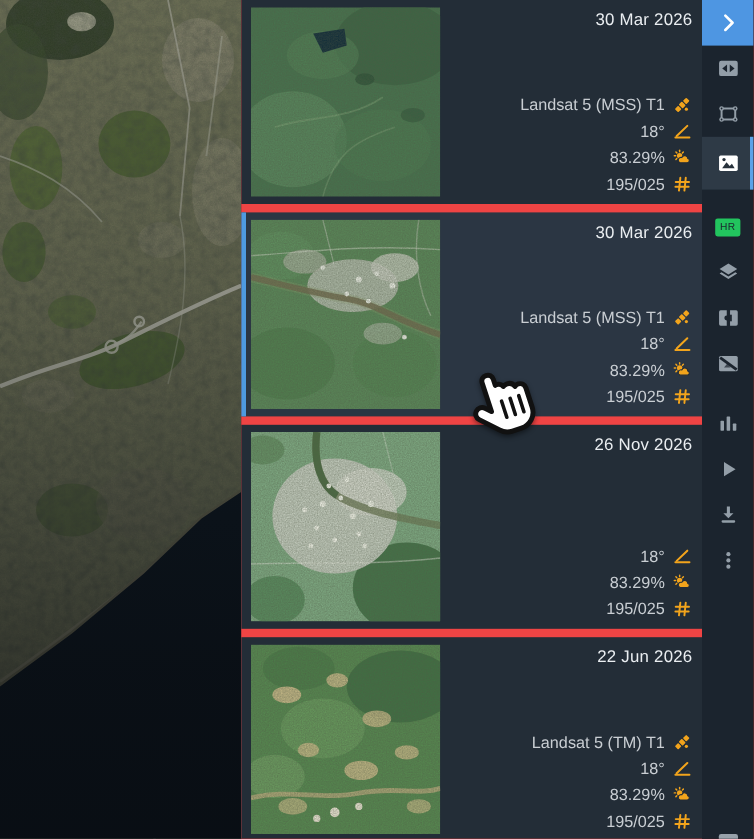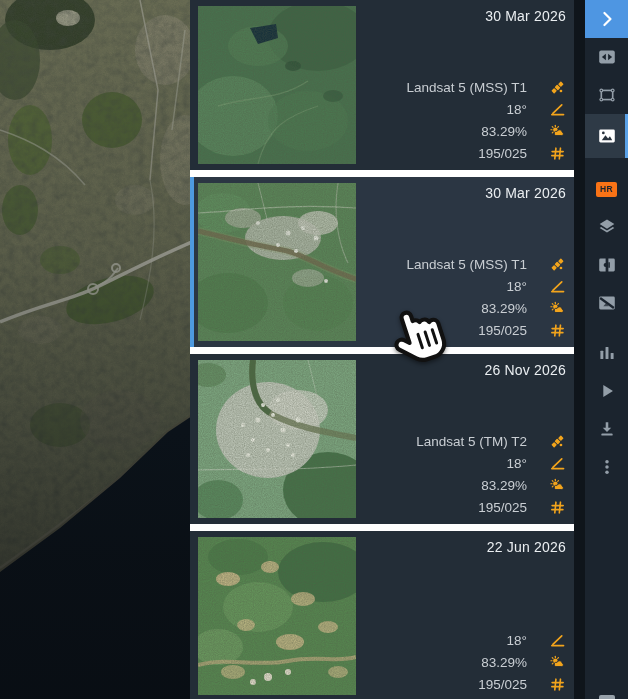--- a/index.html
+++ b/index.html
@@ -3,43 +3,43 @@
 <meta charset="utf-8">
 <style>
   html,body{margin:0;padding:0}
   body{
     position:relative;width:628px;height:699px;overflow:hidden;
     background:#0f151b;font-family:"Liberation Sans",sans-serif;
   }
   
   .map{position:absolute;left:0;top:0;width:201px;height:699px;overflow:hidden;cursor:grab}
   
-  .panel{position:absolute;left:190px;top:0;width:384px;height:699px;background:#ffffff;overflow:hidden}
+  .panel{position:absolute;left:201px;top:0;width:384px;height:699px;background:#ef4444;overflow:hidden}
   .scene{display:flex;height:170px;margin-bottom:7px;background:#232d37;padding:6px 8px;box-sizing:border-box}
   .scene.selected{background:#2b3643;border-left:4px solid #4e9ae0;padding-left:4px}
   .thumb{width:158px;height:158px;flex:none;overflow:hidden}
   .thumb svg{display:block}
   .info{flex:1;display:flex;flex-direction:column;align-items:flex-end;padding-top:2px;min-width:0}
   .date{font-size:14px;color:#eaeef1;letter-spacing:.2px;white-space:nowrap}
   .meta{margin-top:auto;display:flex;flex-direction:column}
-  .mrow{display:flex;align-items:center;justify-content:flex-end;gap:22px;height:22px;
+  .mrow{display:flex;align-items:center;justify-content:flex-end;gap:6px;height:22px;
         font-size:13.5px;color:#c9ced3;white-space:nowrap}
   .mrow svg{width:17px;height:17px;color:#f2a41c;flex:none}
   
   .toolbar{position:absolute;left:585px;top:0;width:43px;height:699px;background:#1b242e;
            display:flex;flex-direction:column;align-items:center}
   .tbtn{width:43px;height:38px;flex:none;display:flex;align-items:center;justify-content:center;
         color:#939ea8;cursor:pointer;box-sizing:border-box}
   .tbtn svg{width:22px;height:22px}
   .tbtn.blue{background:#4e96e2;color:#fff}
   .tbtn.active{background:#2e3a46;height:44px;color:#fff;position:relative}
   .tbtn.active::after{content:"";position:absolute;right:0;top:0;bottom:0;width:3px;background:#5aa2e8}
   .mt12{margin-top:12px}
-  .hr-badge{width:21px;height:15px;background:#f97316;border-radius:2px;display:flex;align-items:center;
-            justify-content:center;font-size:8.5px;font-weight:bold;color:#1b242e;letter-spacing:.3px}
+  .hr-badge{width:21px;height:15px;background:#22c55e;border-radius:2px;display:flex;align-items:center;
+            justify-content:center;font-size:8.5px;font-weight:normal;color:#1b242e;letter-spacing:.3px}
   .partial{position:absolute;bottom:-4px;left:50%;transform:translateX(-50%);
            width:16px;height:8px;border-radius:2px;background:#97a1aa}
   
   .cursor{position:absolute;left:389px;top:301px;width:60px;height:68px;pointer-events:none;
           filter:drop-shadow(0 2px 2px rgba(0,0,0,.45))}
   .hidden-defs{position:absolute;width:0;height:0;overflow:hidden}
 </style>
 </head>
 <body>
 
@@ -345,26 +345,20 @@
             <circle cx="95" cy="95" r="2"></circle>
             <circle cx="50" cy="95" r="2"></circle>
         </g>
         <rect width="158" height="158" filter="url(#tnoise)" opacity=".38"></rect>
       </svg>
     </div>
     <div class="info">
       <div class="date">26 Nov 2026</div>
       <div class="meta">
         <div class="mrow">
-          <span>Landsat 5 (TM) T2</span>
-          <svg>
-              <use href="#i-sat"></use>
-            </svg>
-        </div>
-        <div class="mrow">
           <span>18°</span>
           <svg>
               <use href="#i-angle"></use>
             </svg>
         </div>
         <div class="mrow">
           <span>83.29%</span>
           <svg>
               <use href="#i-cloudsun"></use>
             </svg>
@@ -403,20 +397,26 @@
             <circle cx="90" cy="135" r="3"></circle>
             <circle cx="55" cy="145" r="3"></circle>
         </g>
         <rect width="158" height="158" filter="url(#tnoise)" opacity=".4"></rect>
       </svg>
     </div>
     <div class="info">
       <div class="date">22 Jun 2026</div>
       <div class="meta">
         <div class="mrow">
+          <span>Landsat 5 (TM) T1</span>
+          <svg>
+              <use href="#i-sat"></use>
+            </svg>
+        </div>
+        <div class="mrow">
           <span>18°</span>
           <svg>
               <use href="#i-angle"></use>
             </svg>
         </div>
         <div class="mrow">
           <span>83.29%</span>
           <svg>
               <use href="#i-cloudsun"></use>
             </svg>

